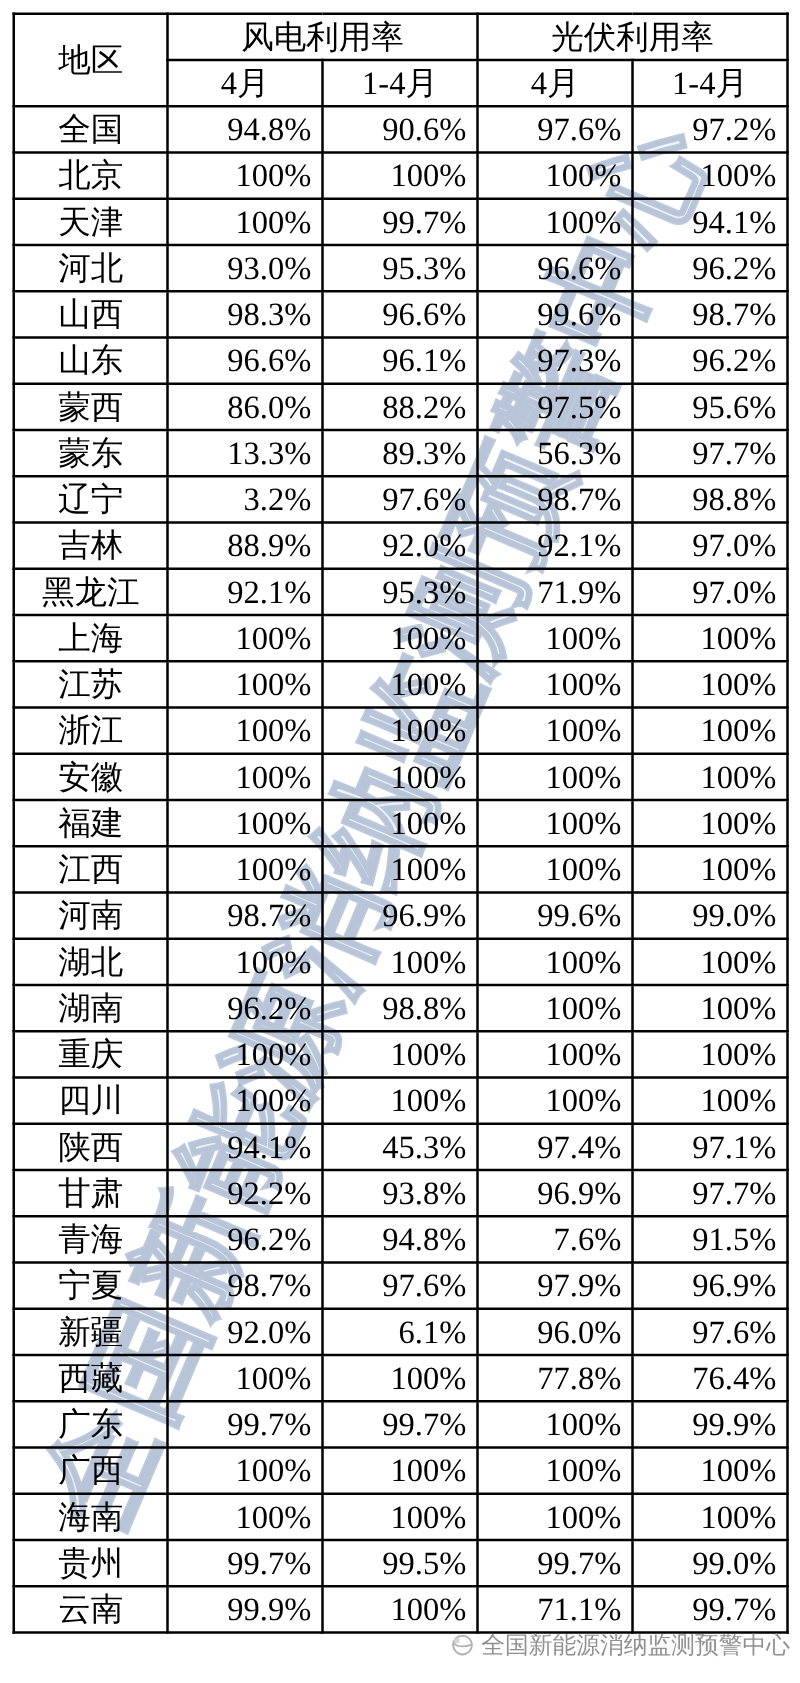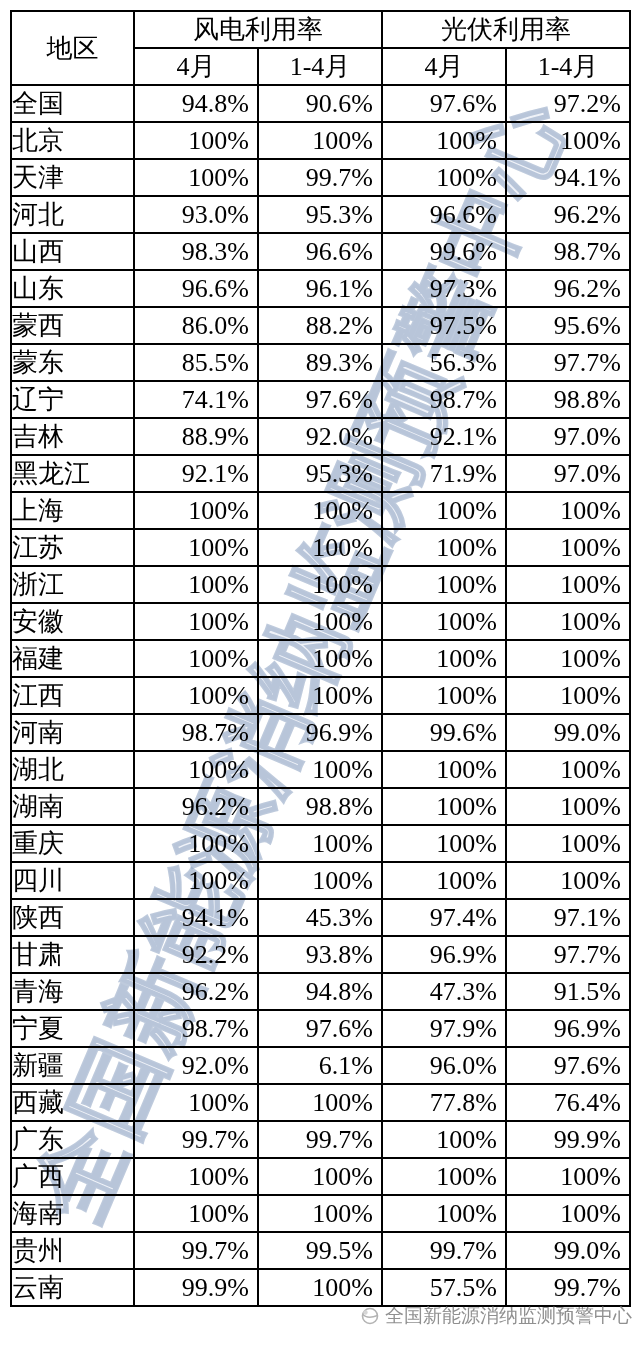--- a/index.html
+++ b/index.html
@@ -44,21 +44,21 @@
     height: 37px;
     font-size: 26px;
     text-align: center;
     vertical-align: middle;
   }
   .data-table td {
     height: 34.5px;
     font-size: 26px;
     vertical-align: middle;
   }
-  .data-table td.region { text-align: left; }
+  .data-table td.region { text-align: center; }
   .data-table td.val { text-align: right; padding-right: 8px; }
   .footer {
     position: absolute;
     top: 1303px; right: 8px;
     display: flex; align-items: center; gap: 5px;
     color: #909090;
     font-size: 19px;
     font-family: "Liberation Sans", "DejaVu Sans", sans-serif;
     z-index: 2;
   }
@@ -135,28 +135,28 @@
       </tr>
       <tr>
         <td class="region">蒙西</td>
         <td class="val">86.0%</td>
         <td class="val">88.2%</td>
         <td class="val">97.5%</td>
         <td class="val">95.6%</td>
       </tr>
       <tr>
         <td class="region">蒙东</td>
-        <td class="val">85.5%</td>
+        <td class="val">13.3%</td>
         <td class="val">89.3%</td>
         <td class="val">56.3%</td>
         <td class="val">97.7%</td>
       </tr>
       <tr>
         <td class="region">辽宁</td>
-        <td class="val">74.1%</td>
+        <td class="val">3.2%</td>
         <td class="val">97.6%</td>
         <td class="val">98.7%</td>
         <td class="val">98.8%</td>
       </tr>
       <tr>
         <td class="region">吉林</td>
         <td class="val">88.9%</td>
         <td class="val">92.0%</td>
         <td class="val">92.1%</td>
         <td class="val">97.0%</td>
@@ -256,21 +256,21 @@
         <td class="region">甘肃</td>
         <td class="val">92.2%</td>
         <td class="val">93.8%</td>
         <td class="val">96.9%</td>
         <td class="val">97.7%</td>
       </tr>
       <tr>
         <td class="region">青海</td>
         <td class="val">96.2%</td>
         <td class="val">94.8%</td>
-        <td class="val">47.3%</td>
+        <td class="val">7.6%</td>
         <td class="val">91.5%</td>
       </tr>
       <tr>
         <td class="region">宁夏</td>
         <td class="val">98.7%</td>
         <td class="val">97.6%</td>
         <td class="val">97.9%</td>
         <td class="val">96.9%</td>
       </tr>
       <tr>
@@ -312,21 +312,21 @@
         <td class="region">贵州</td>
         <td class="val">99.7%</td>
         <td class="val">99.5%</td>
         <td class="val">99.7%</td>
         <td class="val">99.0%</td>
       </tr>
       <tr>
         <td class="region">云南</td>
         <td class="val">99.9%</td>
         <td class="val">100%</td>
-        <td class="val">57.5%</td>
+        <td class="val">71.1%</td>
         <td class="val">99.7%</td>
       </tr>
     </tbody>
 </table>
 
 <div class="footer">
   <span>
     <svg width="20" height="20" viewBox="0 0 20 20">
       <circle cx="10" cy="10" r="7.5" fill="none" stroke="#9a9a9a" stroke-width="1.6"></circle>
       <path d="M2.5 8 Q 7 13.5, 17.5 9.5" fill="none" stroke="#9a9a9a" stroke-width="1.4"></path>

